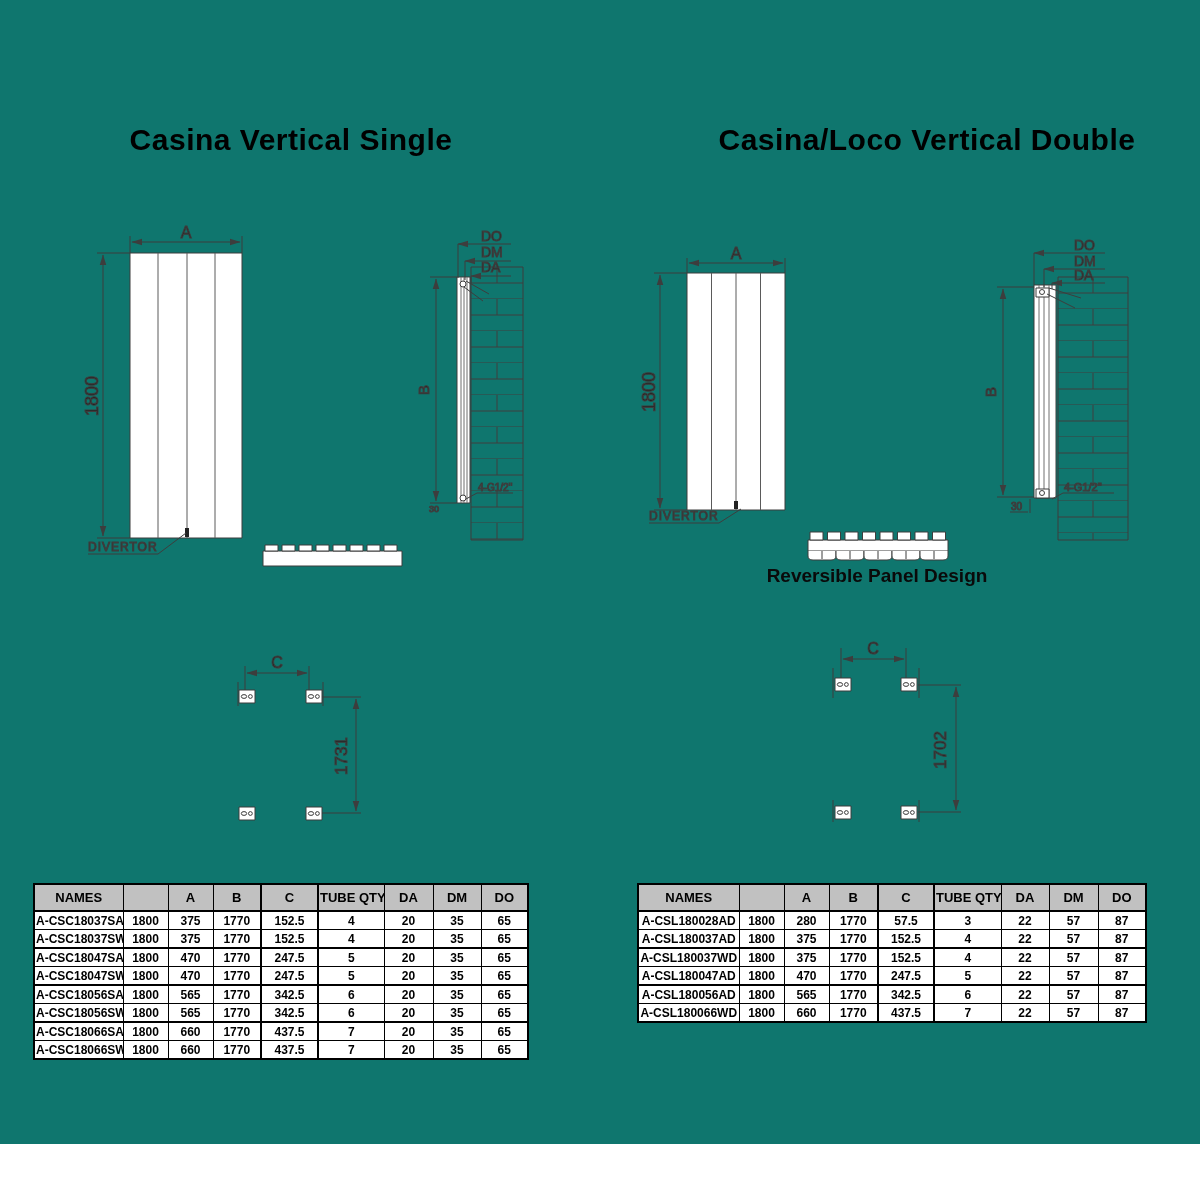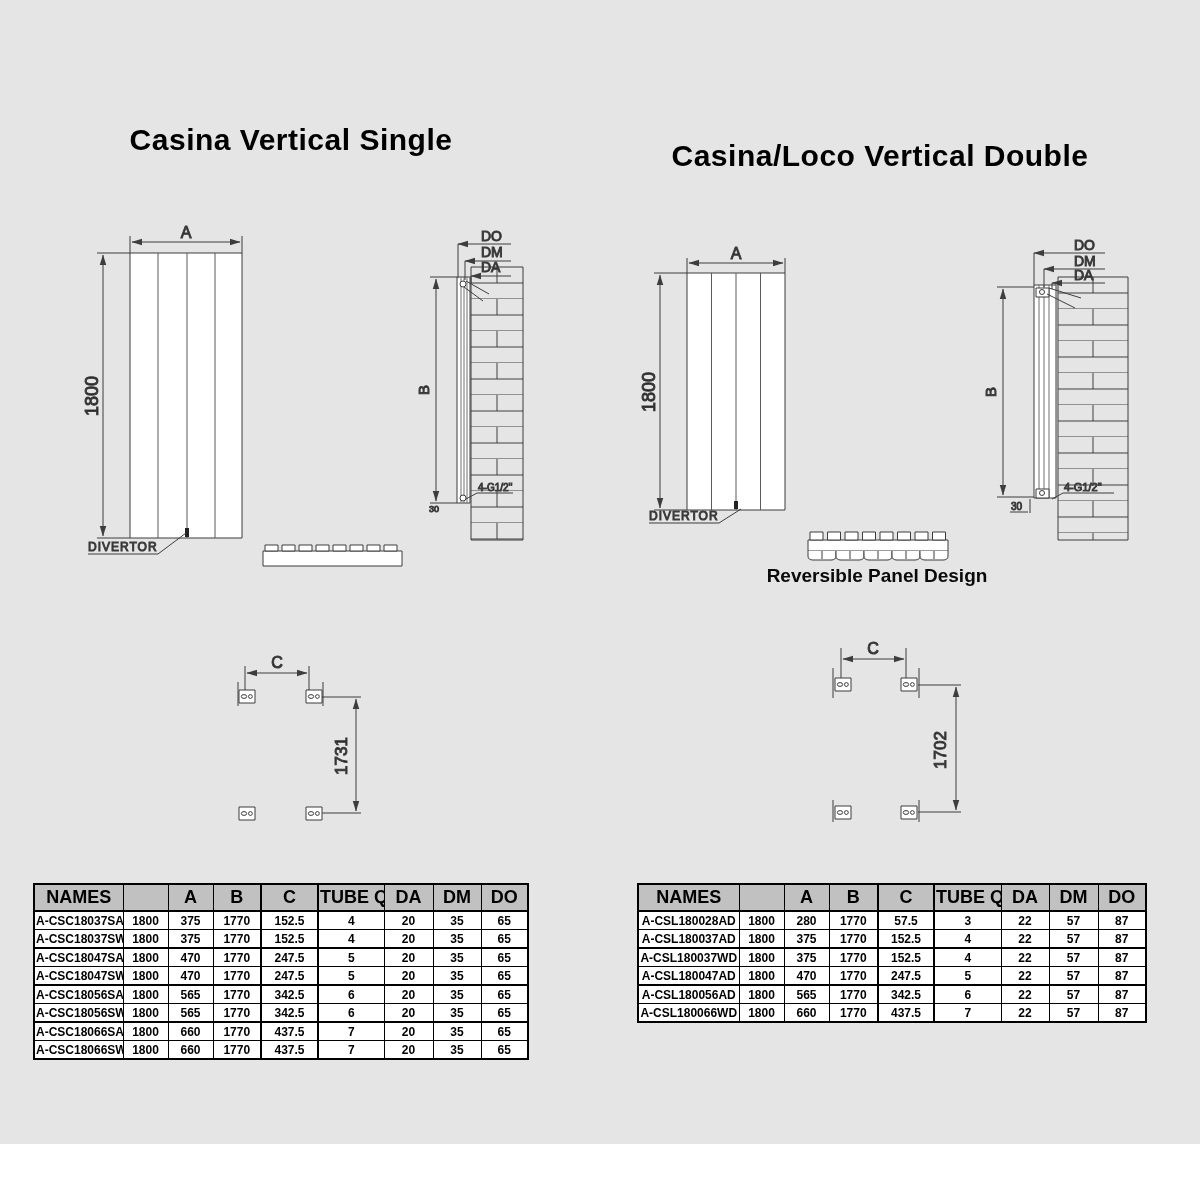--- a/index.html
+++ b/index.html
@@ -1,41 +1,41 @@
 <!DOCTYPE html>
 <html><head>
 <meta charset="utf-8">
 <style>
   html,body { margin:0; padding:0; background:#fff; }
   .stage {
-    position:relative; width:1200px; height:1144px; background:#e5e5e5;
+    position:relative; width:1200px; height:1144px; background:#0f766e;
     font-family:"Liberation Sans", sans-serif; overflow:hidden;
   }
   .title {
     position:absolute; top:123px; width:470px; text-align:center;
     font-size:30px; font-weight:bold; color:#000; letter-spacing:0.5px;
   }
   .title-left  { left:56px;  }
-  .title-right { left:645px;margin-top:16px; }
+  .title-right { left:692px; }
   svg.linework { position:absolute; left:0; top:0; }
   svg.linework path, svg.linework line, svg.linework rect,
   svg.linework circle, svg.linework ellipse { vector-effect:non-scaling-stroke; }
   text { fill:#1c1c1c; }
   .dimtxt  { font-family:"Liberation Sans",sans-serif; }
   .note    { font-family:"Liberation Sans",sans-serif; font-weight:bold; fill:#0a0a0a; }
   .spec-table {
     position:absolute; border-collapse:collapse; table-layout:fixed;
     background:#fff; border:2px solid #000;
   }
   .spec-table th, .spec-table td {
     border:1px solid #000; text-align:center; vertical-align:middle;
     padding:0 1px; overflow:hidden; white-space:nowrap; color:#000;
   }
   .spec-table th {
-    background:#c1c1c1; font-size:18px; font-weight:bold; height:25px;
+    background:#c1c1c1; font-size:13px; font-weight:bold; height:25px;
     border-bottom:2px solid #000;
   }
   .spec-table td { font-size:12px; font-weight:bold; height:17px; }
   .spec-table th:nth-child(5), .spec-table td:nth-child(5),
   .spec-table th:nth-child(6), .spec-table td:nth-child(6) { border-left:2px solid #000; }
   .spec-table tbody tr:nth-child(even) td { border-bottom:2px solid #000; }
 </style>
 </head>
 <body>
 

